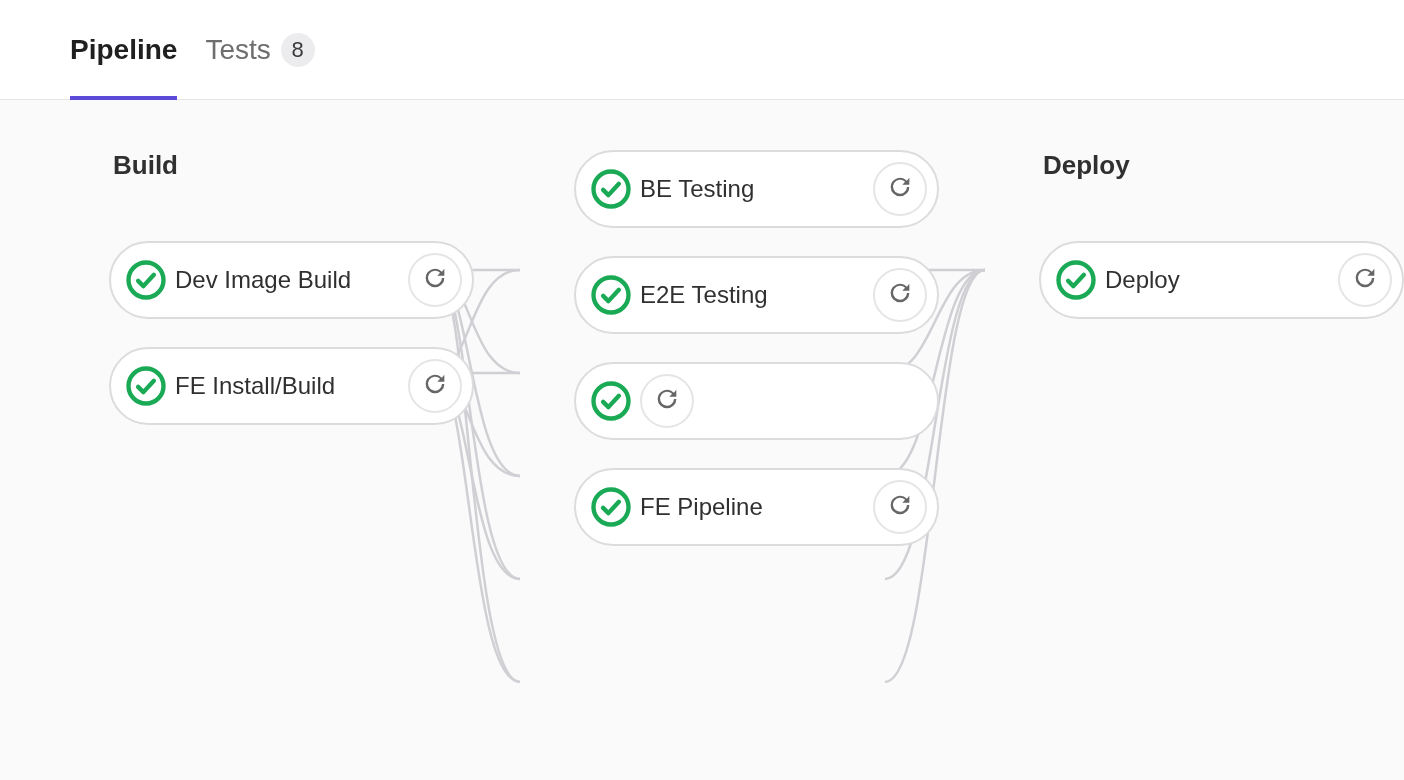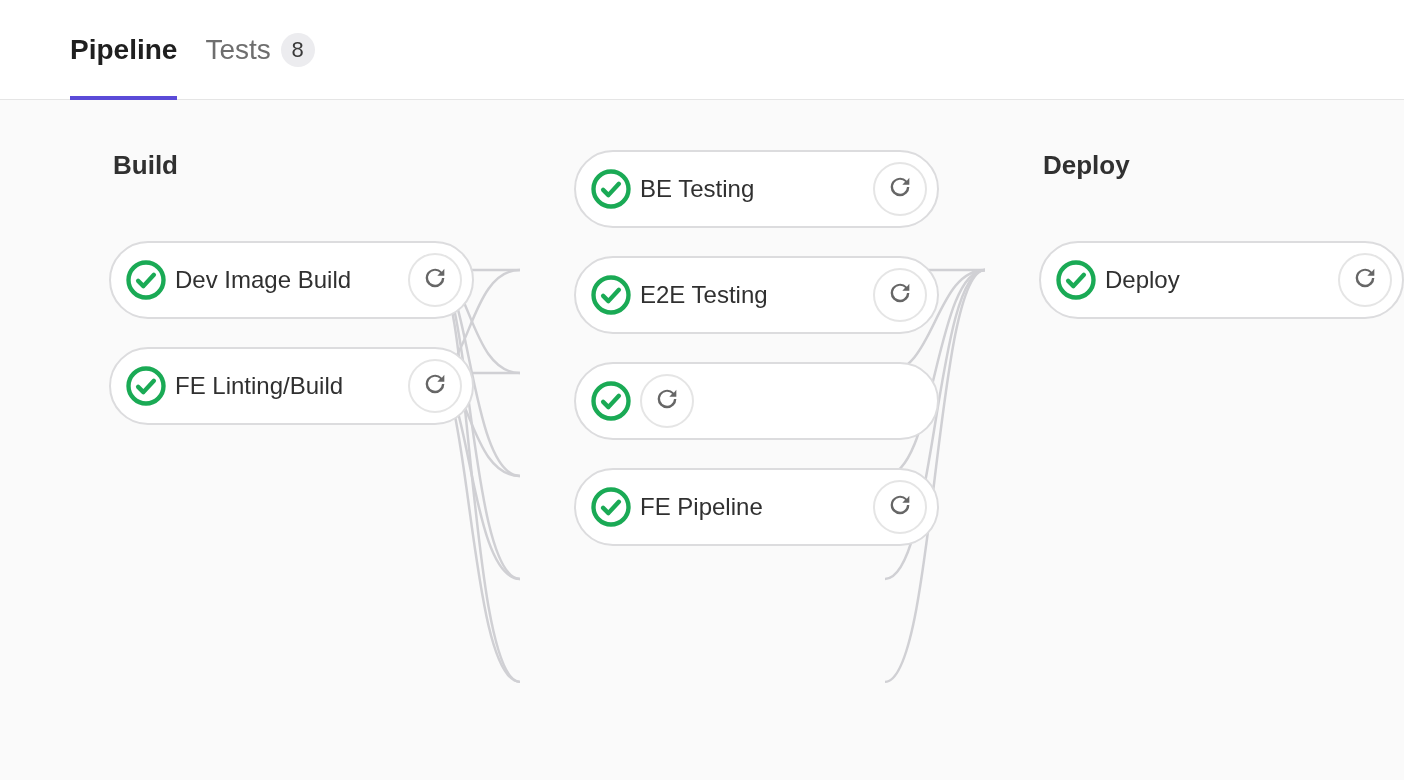--- a/index.html
+++ b/index.html
@@ -188,21 +188,21 @@
             </span>
           </span>
         </div>
         <div class="job">
           <span class="status-icon">
             <svg viewBox="0 0 24 24">
                 <circle cx="12" cy="12" r="10" fill="none" stroke="#1aaa55" stroke-width="2.5"></circle>
                 <path d="M7.5 12.5 l3 3 l6 -6.5" fill="none" stroke="#1aaa55" stroke-width="2.5" stroke-linecap="round" stroke-linejoin="round"></path>
               </svg>
           </span>
-          <span class="job-name">FE Linting/Build</span>
+          <span class="job-name">FE Install/Build</span>
           <span class="retry-btn">
             <span>
               <svg viewBox="0 0 24 24">
                   <path d="M4 12a8 8 0 0 1 13.9-5.3L20 4v6h-6l2.4-2.4A6 6 0 1 0 18 12h2a8 8 0 1 1-16 0z" fill="#666"></path>
                 </svg>
             </span>
           </span>
         </div>
       </div>
     </div>

